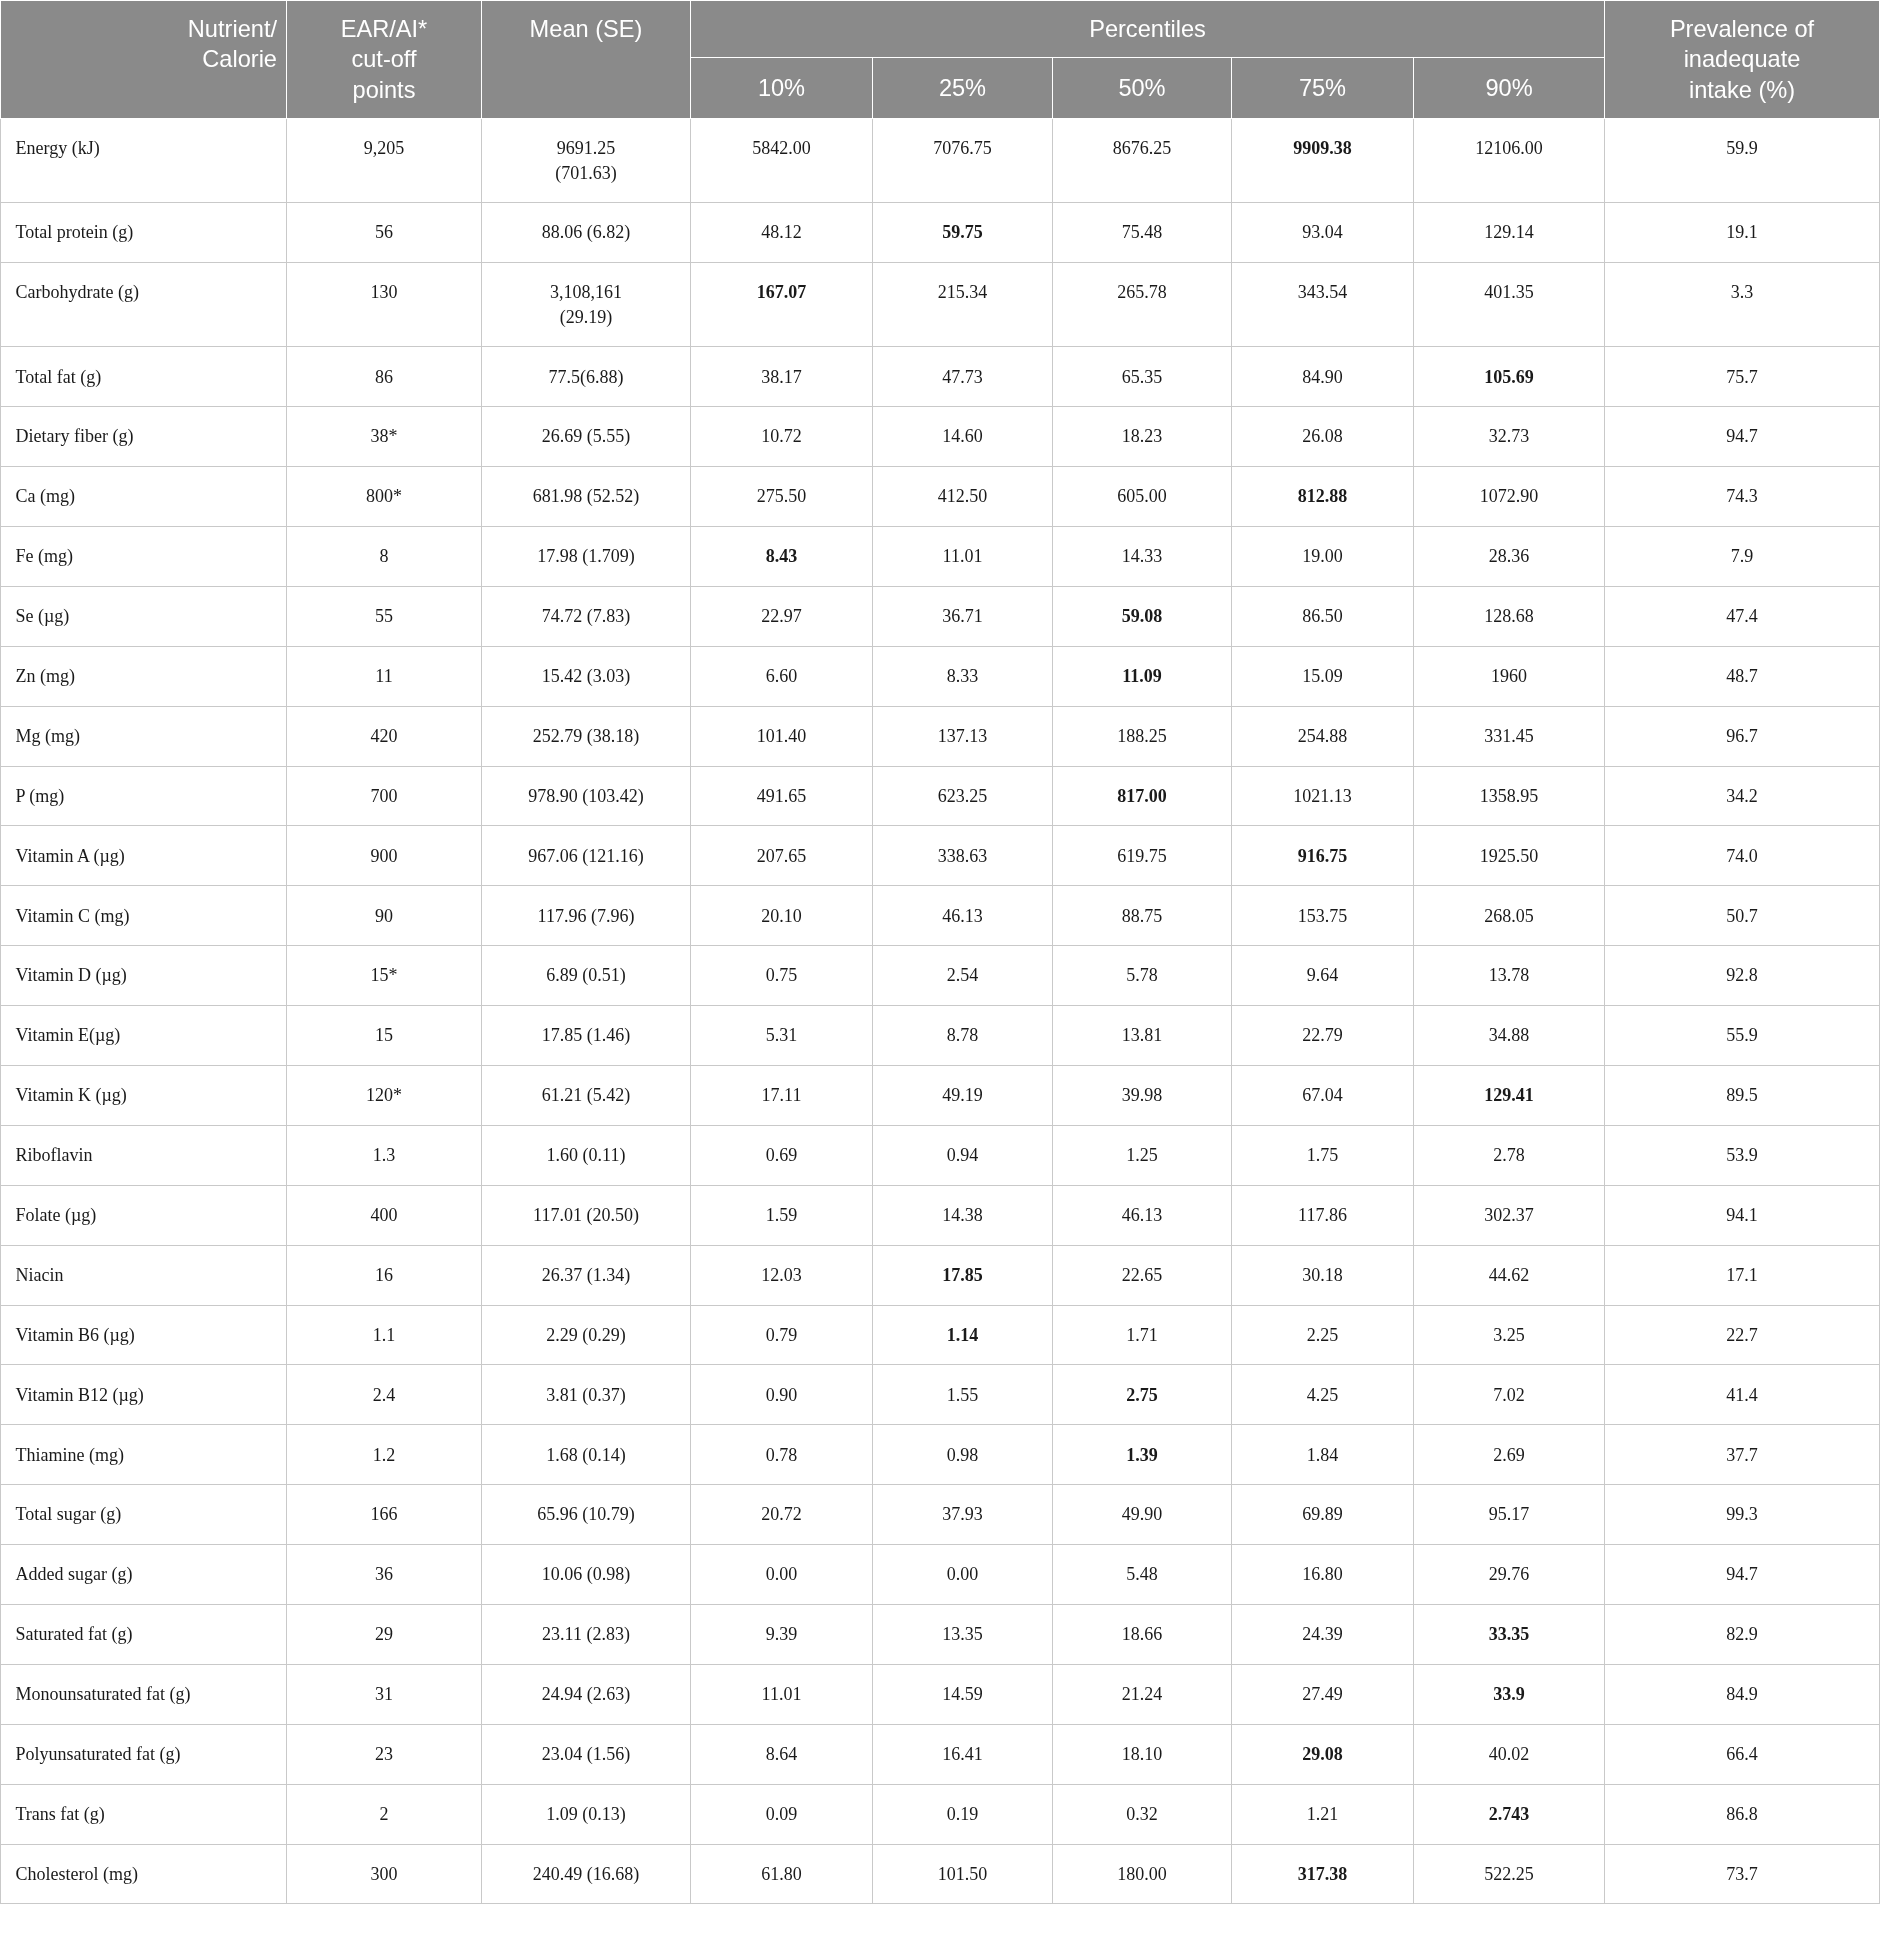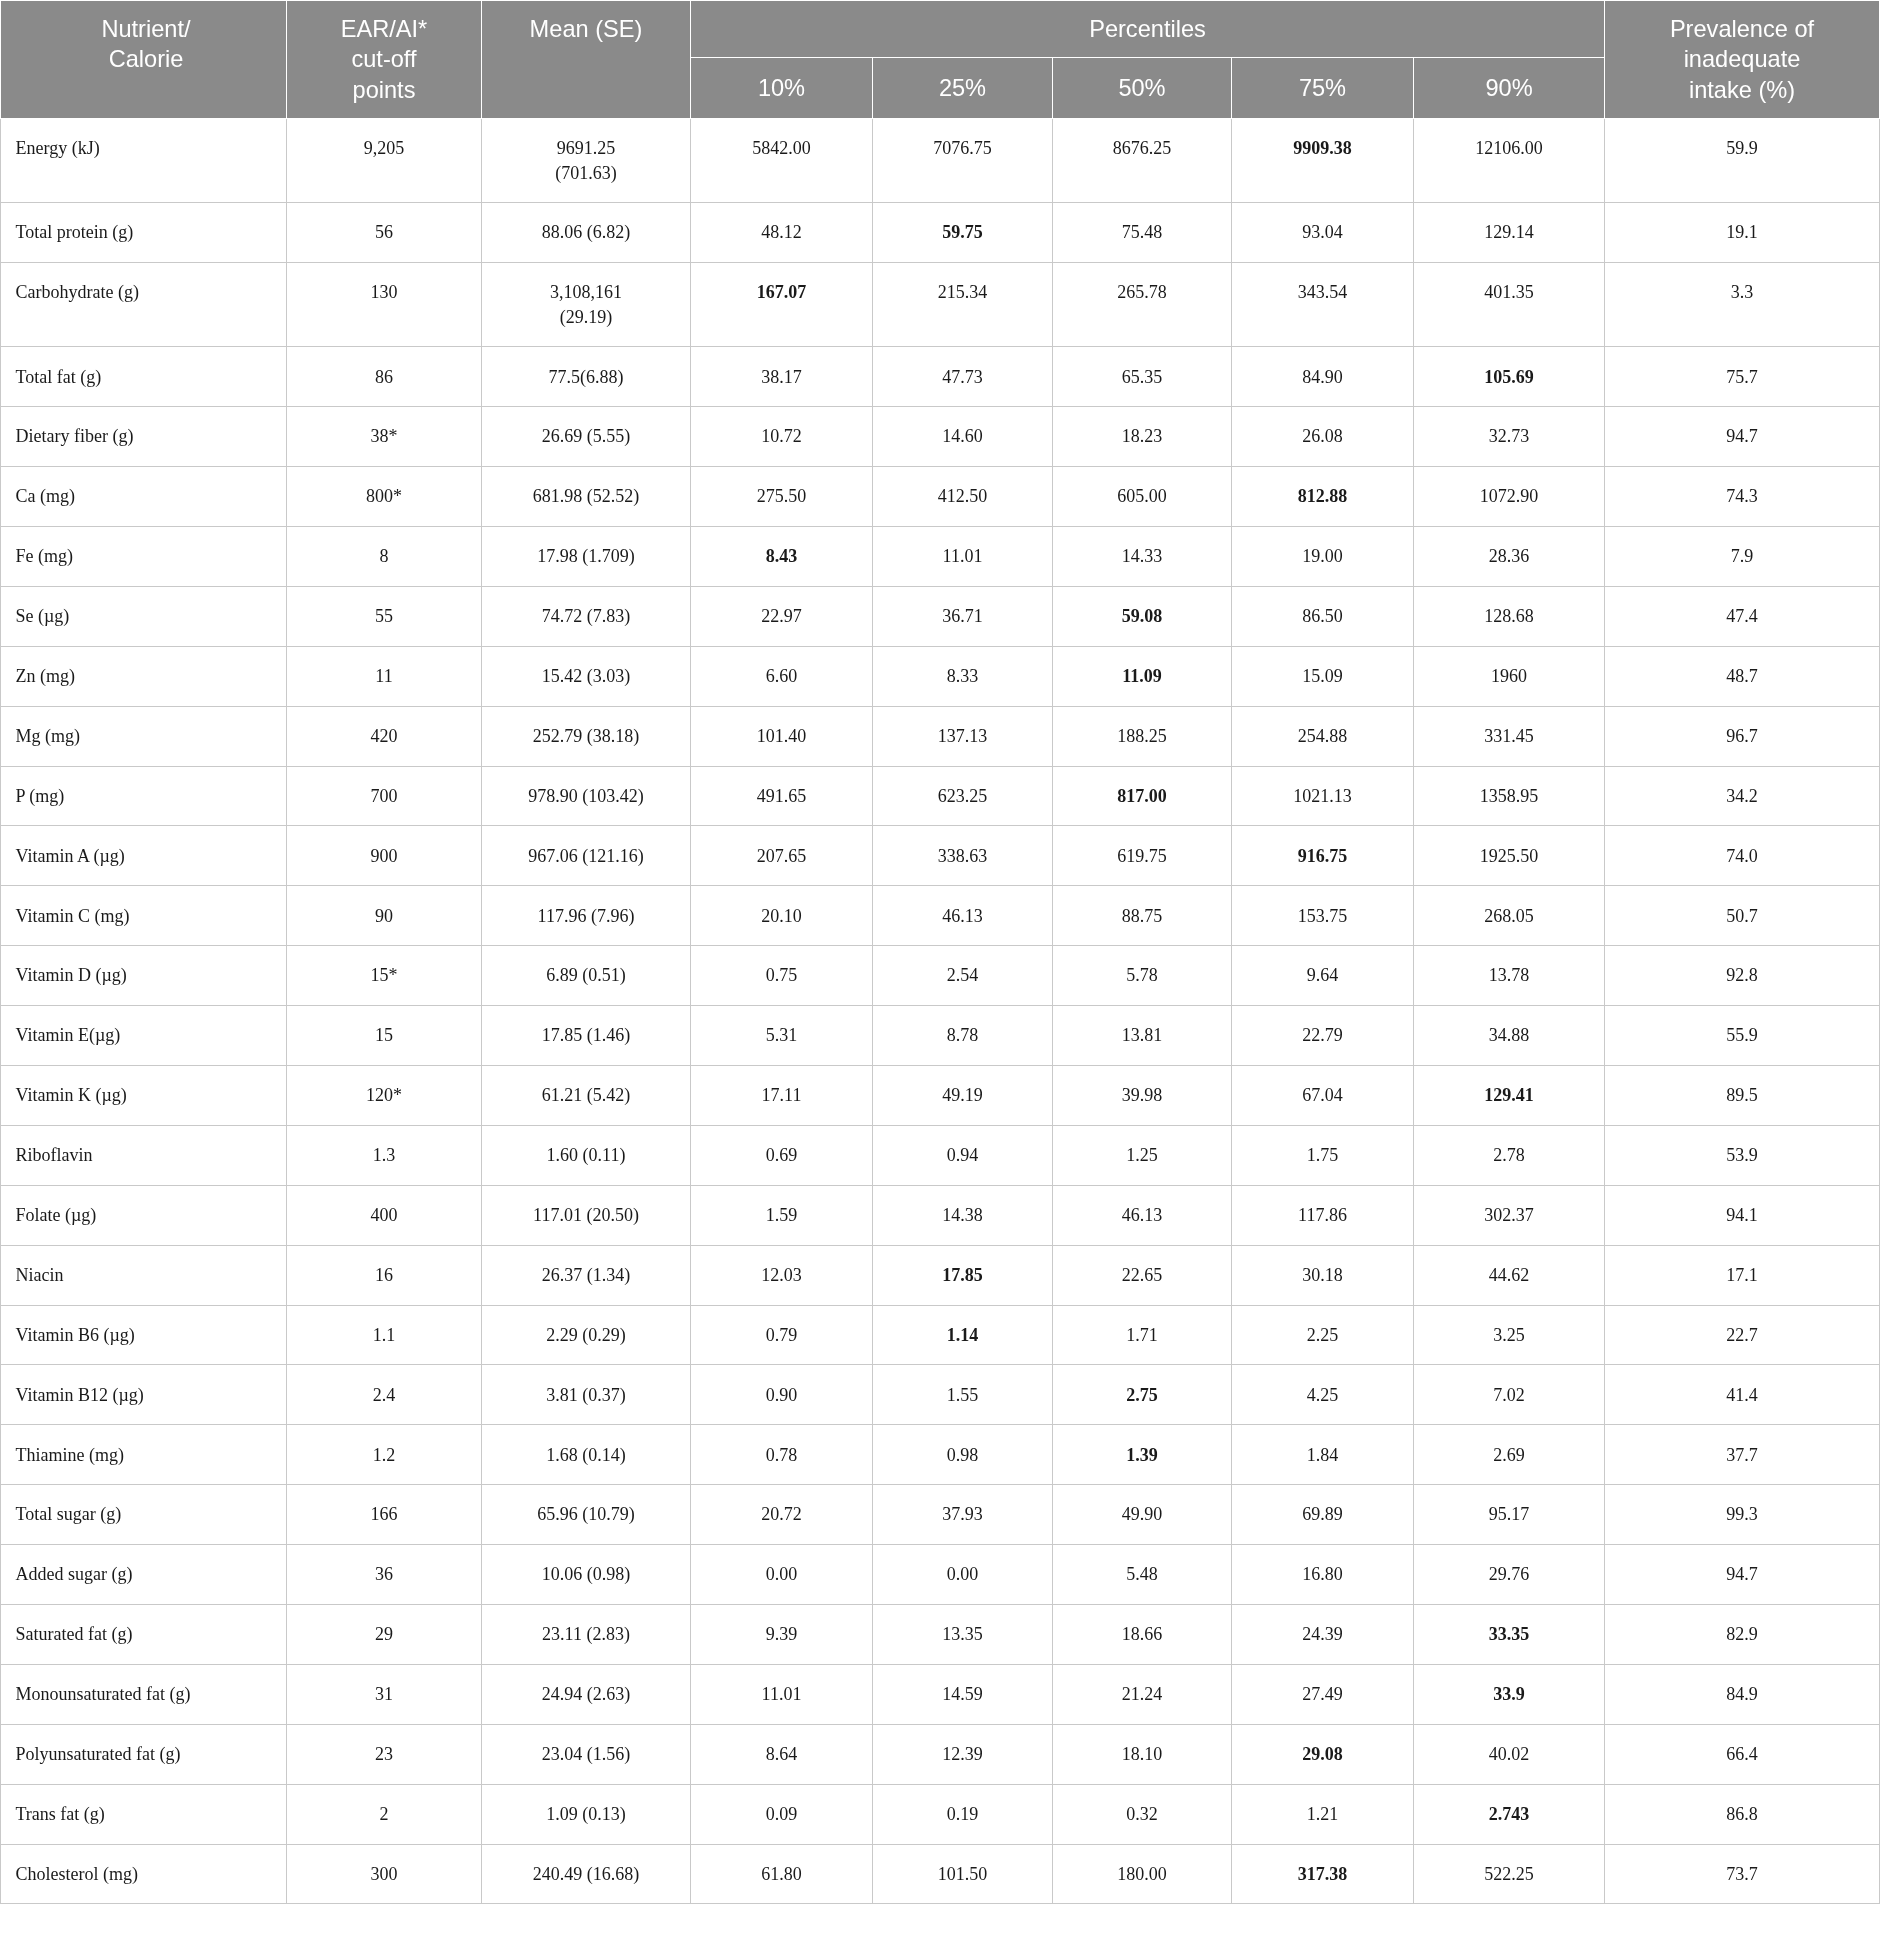--- a/index.html
+++ b/index.html
@@ -31,21 +31,21 @@
     border: 1.8px solid #ffffff;
     vertical-align: middle;
     white-space: pre-line;
     padding: 5.5px 9px;
   }
   thead th.th-span {
     vertical-align: top;
     padding-top: 12.7px;
   }
   thead th.col-nutrient {
-    text-align: center;
+    text-align: right;
     padding-left: 14px;
   }
   tr.row-main th { height: 45px; }
   tr.row-sub  th { height: 49px; }
   
   tbody td {
     border: 0.9px solid #c9c9c9;
     font-size: 18px;
     line-height: 1.35;
     text-align: center;
@@ -399,21 +399,21 @@
           <td>21.24</td>
           <td>27.49</td>
           <td class="bold">33.9</td>
           <td>84.9</td>
         </tr>
         <tr>
           <td class="cell-nutrient">Polyunsaturated fat (g)</td>
           <td>23</td>
           <td>23.04 (1.56)</td>
           <td>8.64</td>
-          <td>12.39</td>
+          <td>16.41</td>
           <td>18.10</td>
           <td class="bold">29.08</td>
           <td>40.02</td>
           <td>66.4</td>
         </tr>
         <tr>
           <td class="cell-nutrient">Trans fat (g)</td>
           <td>2</td>
           <td>1.09 (0.13)</td>
           <td>0.09</td>

